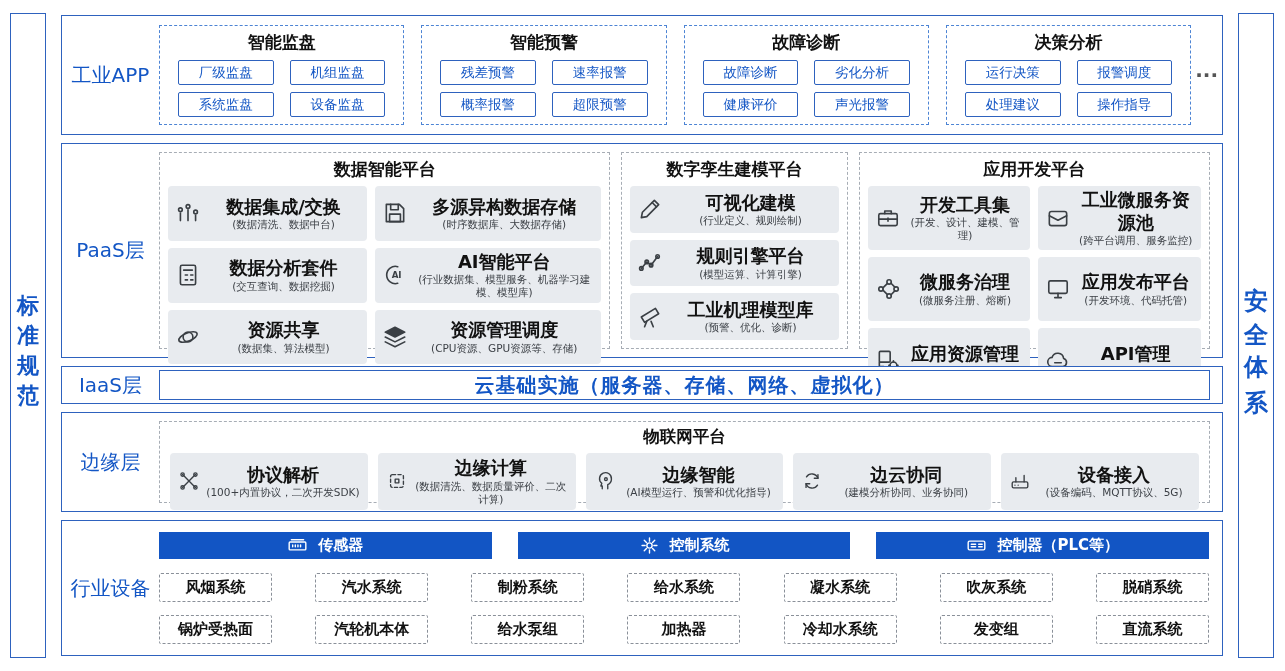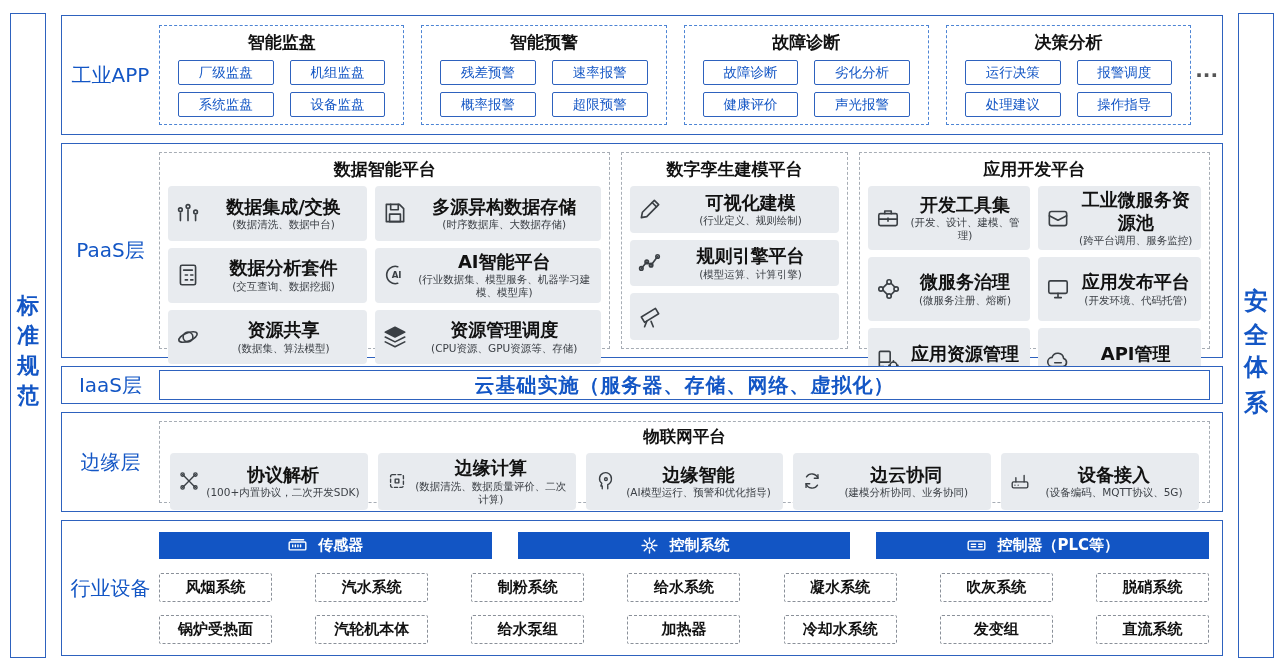--- a/index.html
+++ b/index.html
@@ -252,20 +252,24 @@
               <div class="p-sub">(模型运算、计算引擎)</div>
                 </div>
             </div>
             <div class="p-item">
               <span class="icn">
                   <svg viewBox="0 0 24 24">
                     <path d="M4 12l13-8 3 5-13 8z"></path>
                     <path d="M9 16l-2 5m6-5l2 5"></path>
                   </svg>
                 </span>
+              <div class="tx">
+                  <div class="p-title">工业机理模型库</div>
+              <div class="p-sub">(预警、优化、诊断)</div>
+                </div>
             </div>
           </div>
         </div>
 
         <div class="platform pf-dev">
           <div class="platform-title">应用开发平台</div>
           <div class="p-grid g2e">
             <div class="p-item">
               <span class="icn">
                   <svg viewBox="0 0 24 24">

